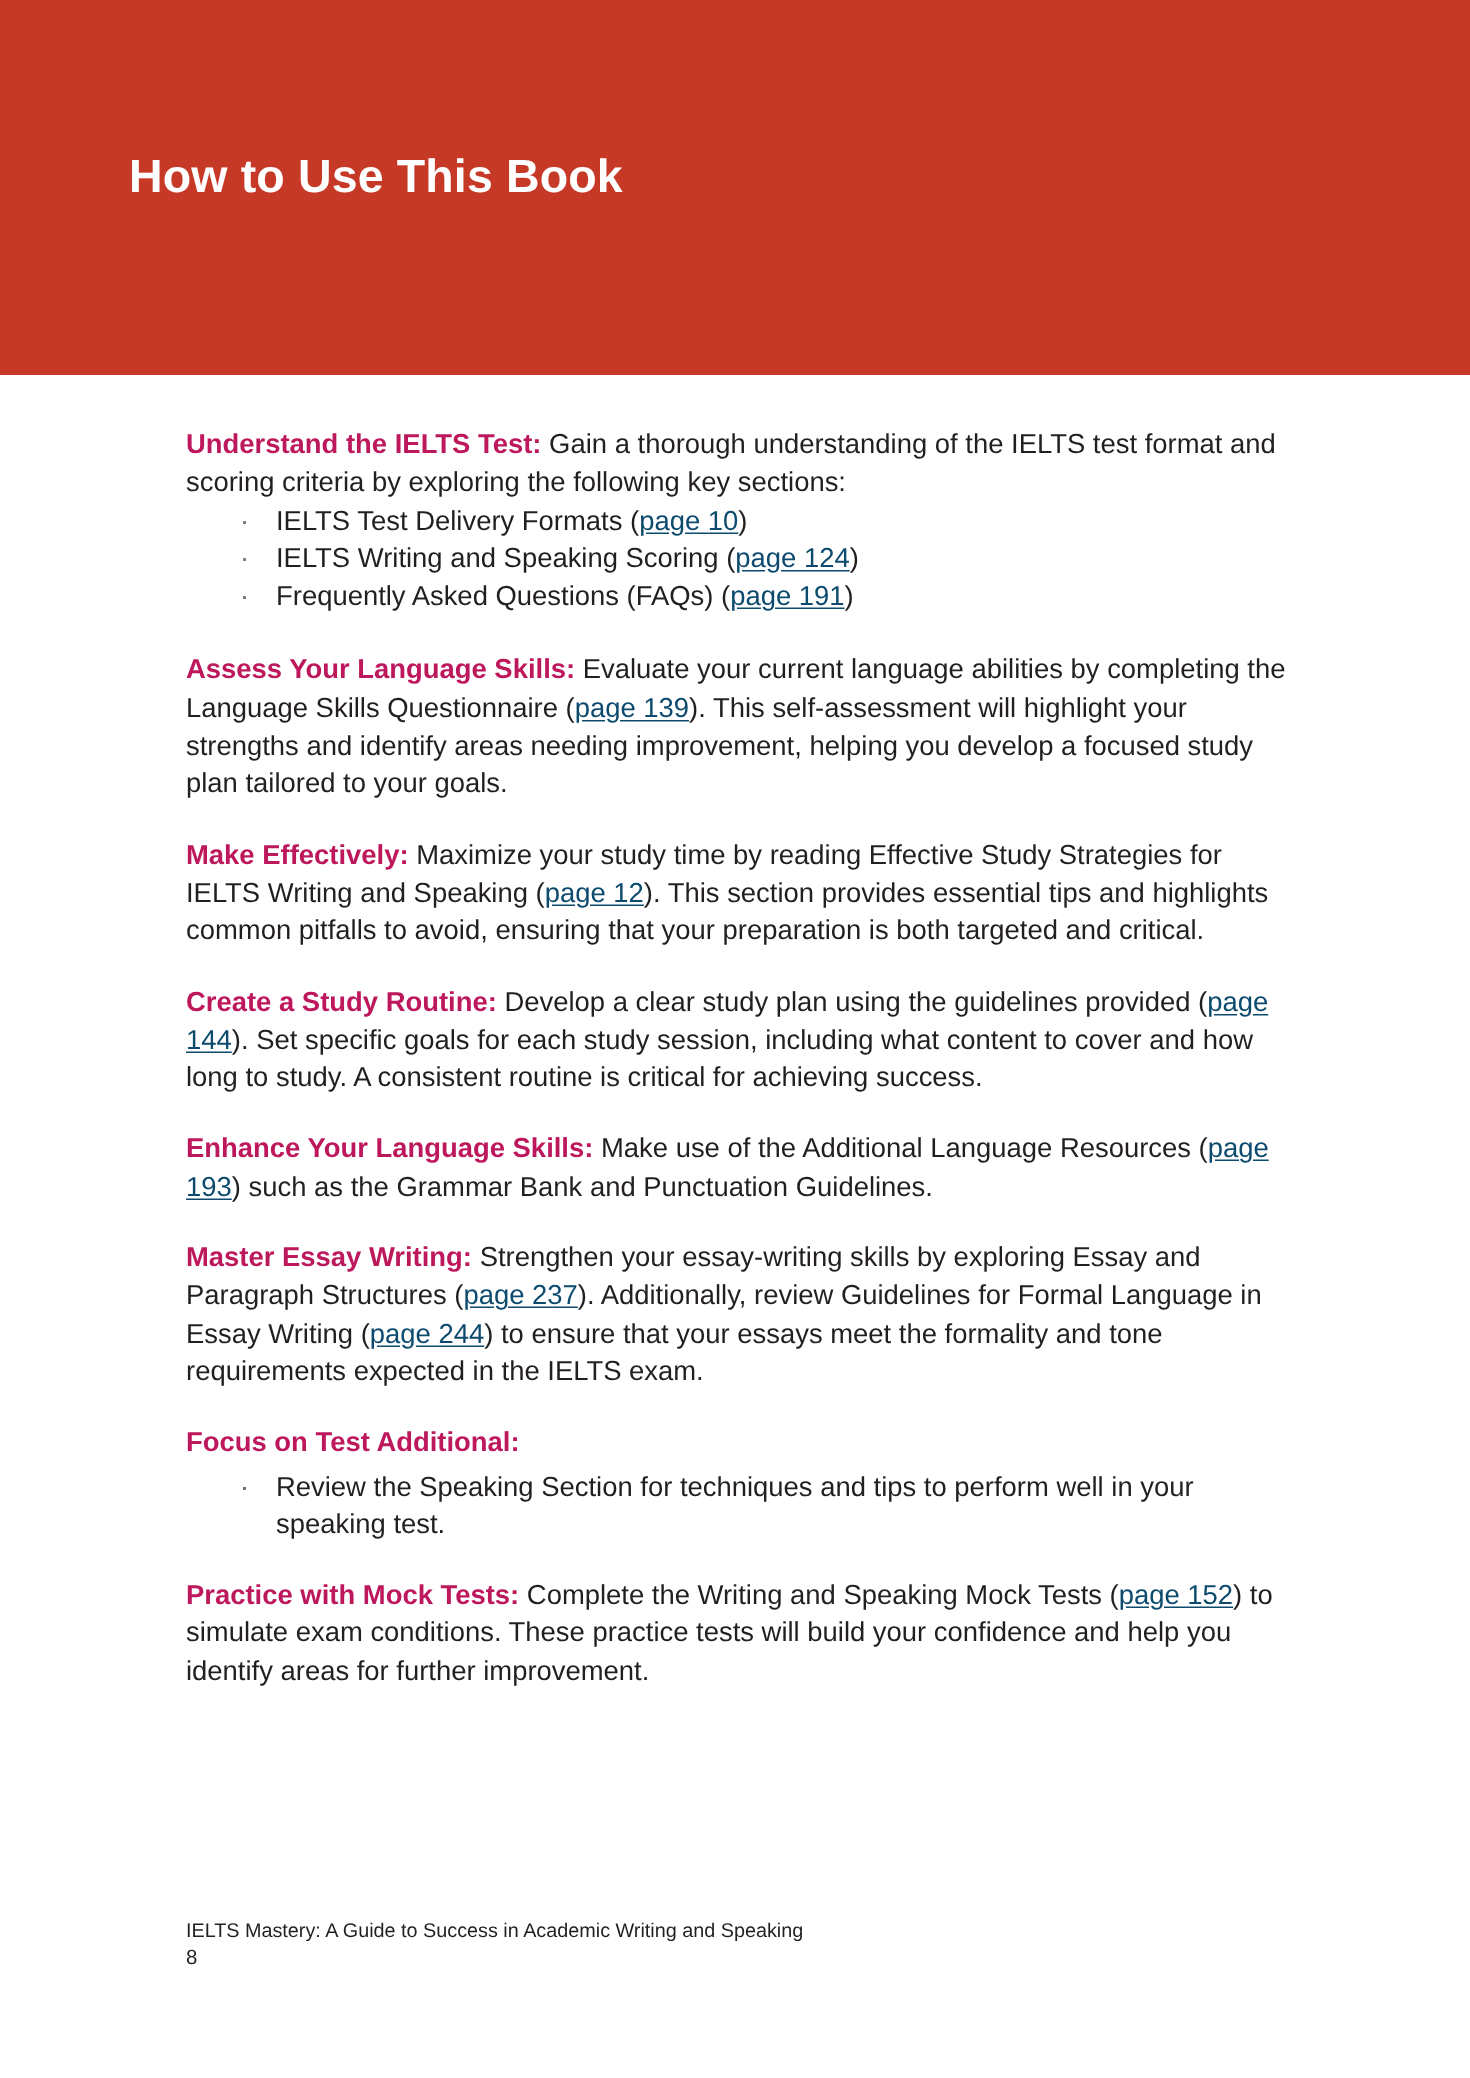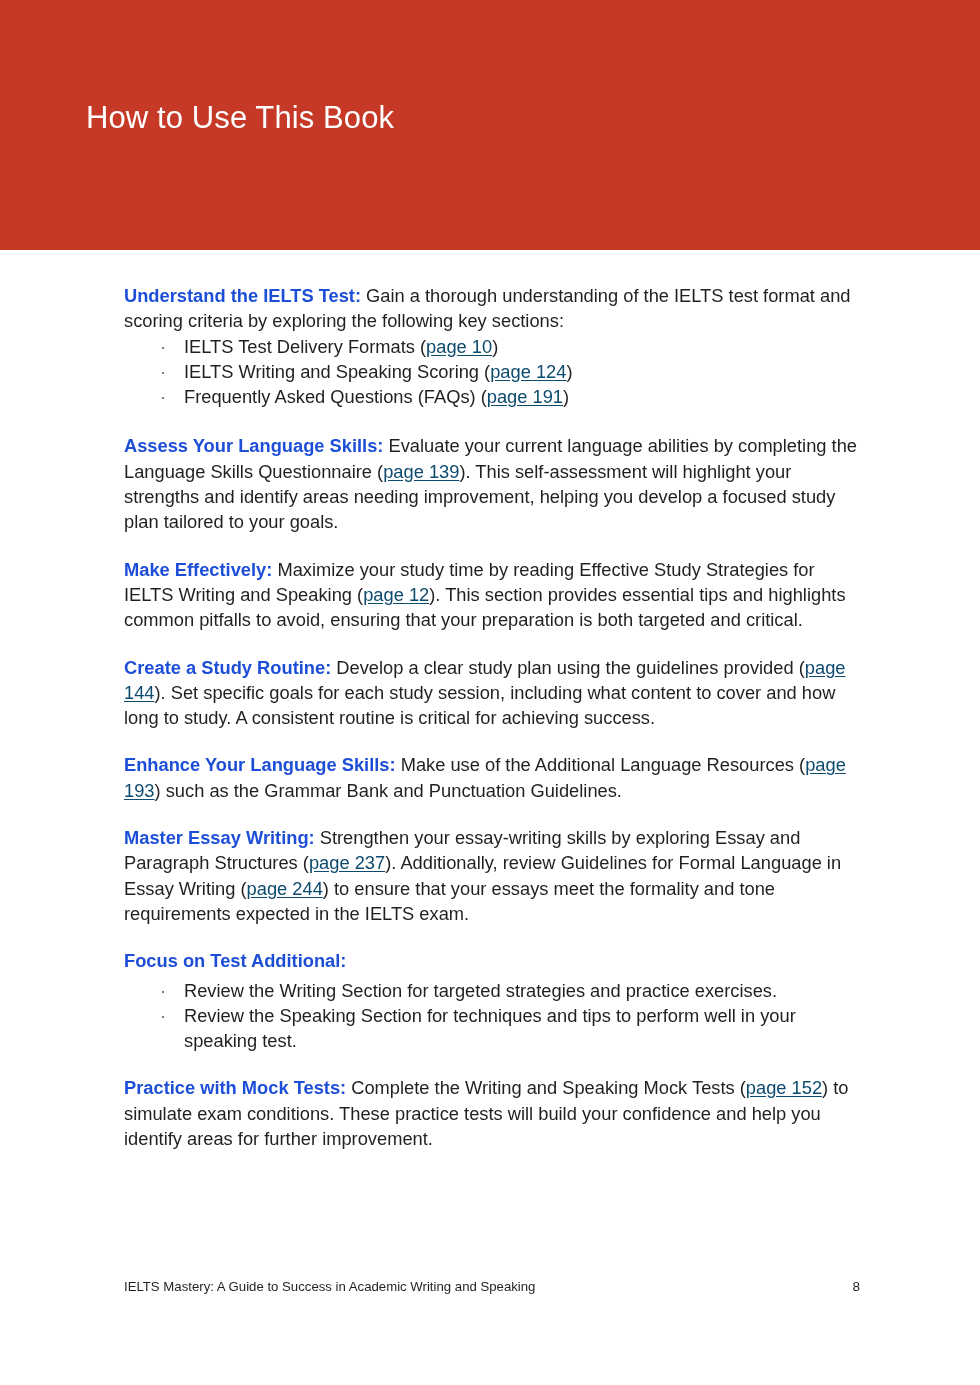--- a/index.html
+++ b/index.html
@@ -29,21 +29,21 @@
     width: 980px;
     height: 250px;
     background: #c63927;
   }
   .banner-title {
     position: absolute;
     left: 86px;
     top: 99px;
     margin: 0;
     font-size: 31px;
-    font-weight: normal;
+    font-weight: bold;
     color: #ffffff;
     letter-spacing: 0.1px;
     line-height: 1.2;
     white-space: nowrap;
   }
 
   
   .content {
     position: absolute;
     left: 124px;
@@ -56,21 +56,21 @@
     font-size: 18.3px;
     line-height: 25.3px;
     color: #231f20;
     text-align: left;
   }
   .para.tight {
     margin-bottom: 4px;
   }
   .lead {
     font-weight: bold;
-    color: #1d4ed8;
+    color: #be185d;
   }
 
   
   .bullets {
     list-style: none;
     margin: 0 0 22px 0;
     padding: 0;
   }
   .bullets.first {
     margin-top: -4px;
@@ -109,20 +109,21 @@
     position: absolute;
     left: 124px;
     top: 1278px;
     width: 736px;
     display: flex;
     justify-content: space-between;
     align-items: baseline;
     font-size: 13.2px;
     line-height: 18px;
     color: #231f20;
+    flex-direction: column;
   }
   .footer-page {
     font-size: 13.6px;
   }
 </style>
 </head>
 <body>
 
 <div class="page">
 
@@ -146,21 +147,21 @@
 
     <p class="para"><span class="lead">Create a Study Routine:</span><span> Develop a clear study plan using the guidelines provided (</span><a class="plink">page 144</a><span>). Set specific goals for each study session, including what content to cover and how long to study. A consistent routine is critical for achieving success.</span></p>
 
     <p class="para"><span class="lead">Enhance Your Language Skills:</span><span> Make use of the Additional Language Resources (</span><a class="plink">page 193</a><span>) such as the Grammar Bank and Punctuation Guidelines.</span><br></p>
 
     <p class="para"><span class="lead">Master Essay Writing:</span><span> Strengthen your essay-writing skills by exploring Essay and Paragraph Structures (</span><a class="plink">page 237</a><span>). Additionally, review Guidelines for Formal Language in Essay Writing (</span><a class="plink">page 244</a><span>) to ensure that your essays meet the formality and tone requirements expected in the IELTS exam.</span></p>
 
     <p class="para tight"><span class="lead">Focus on Test Additional:</span></p>
 
     <ul class="bullets second">
-      <li><span class="dot">·</span><span>Review the Writing Section for targeted strategies and practice exercises.</span></li>
+      <li><span class="dot">·</span></li>
       <li><span class="dot">·</span><span>Review the Speaking Section for techniques and tips to perform well in your speaking test.</span></li>
     </ul>
 
     <p class="para"><span class="lead">Practice with Mock Tests:</span><span> Complete the Writing and Speaking Mock Tests (</span><a class="plink">page 152</a><span>) to simulate exam conditions. These practice tests will build your confidence and help you identify areas for further improvement.</span></p>
 
   </div>
 
   <div class="footer">
     <span>IELTS Mastery: A Guide to Success in Academic Writing and Speaking</span>
     <span class="footer-page">8</span>

